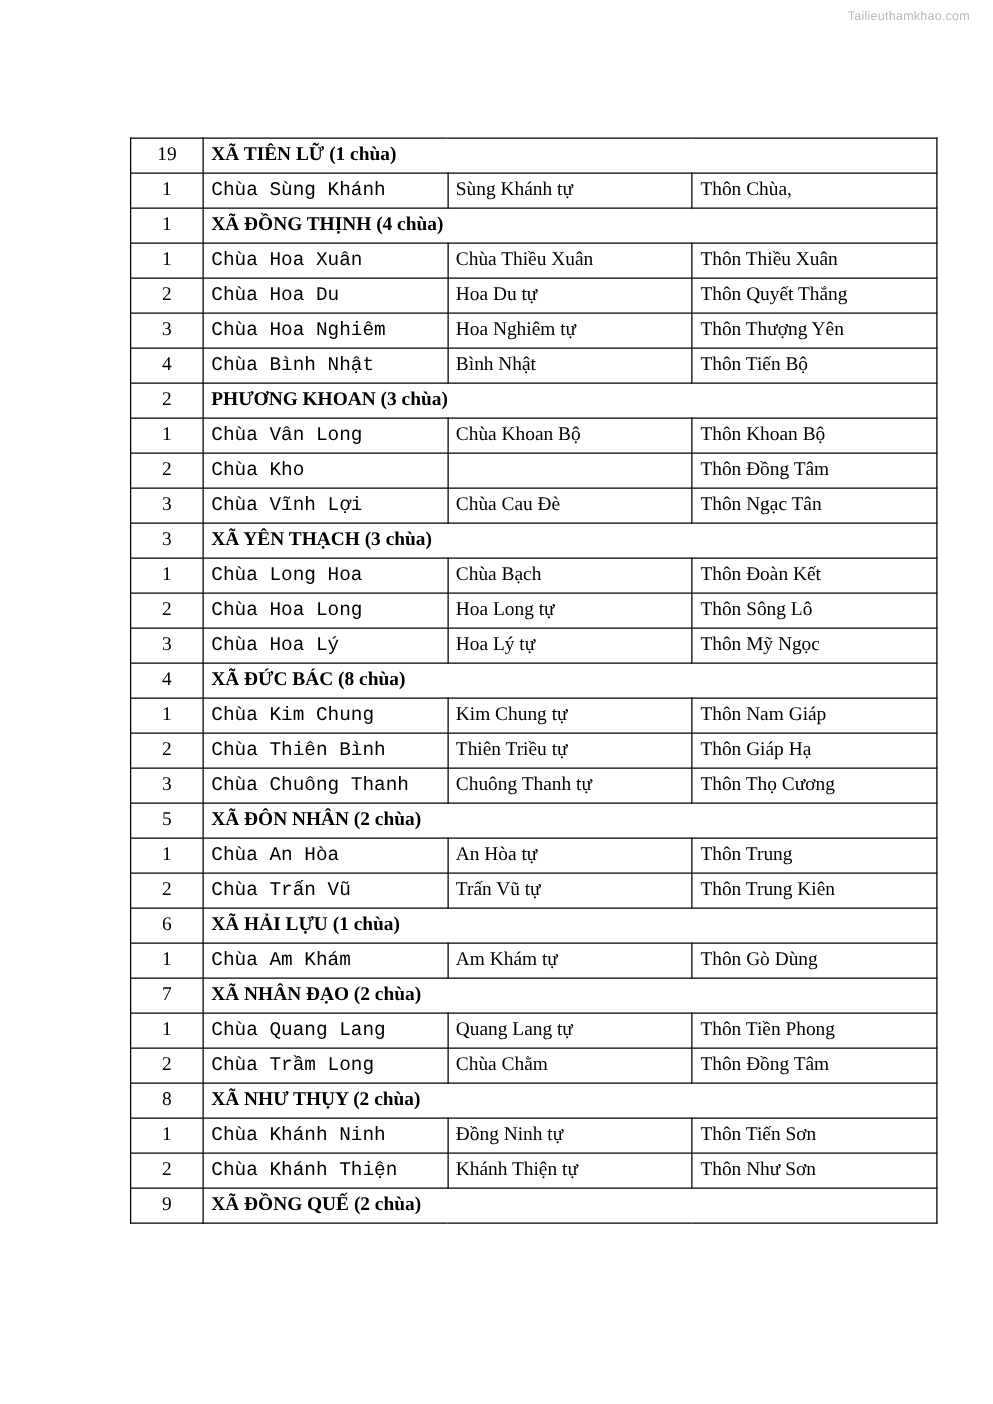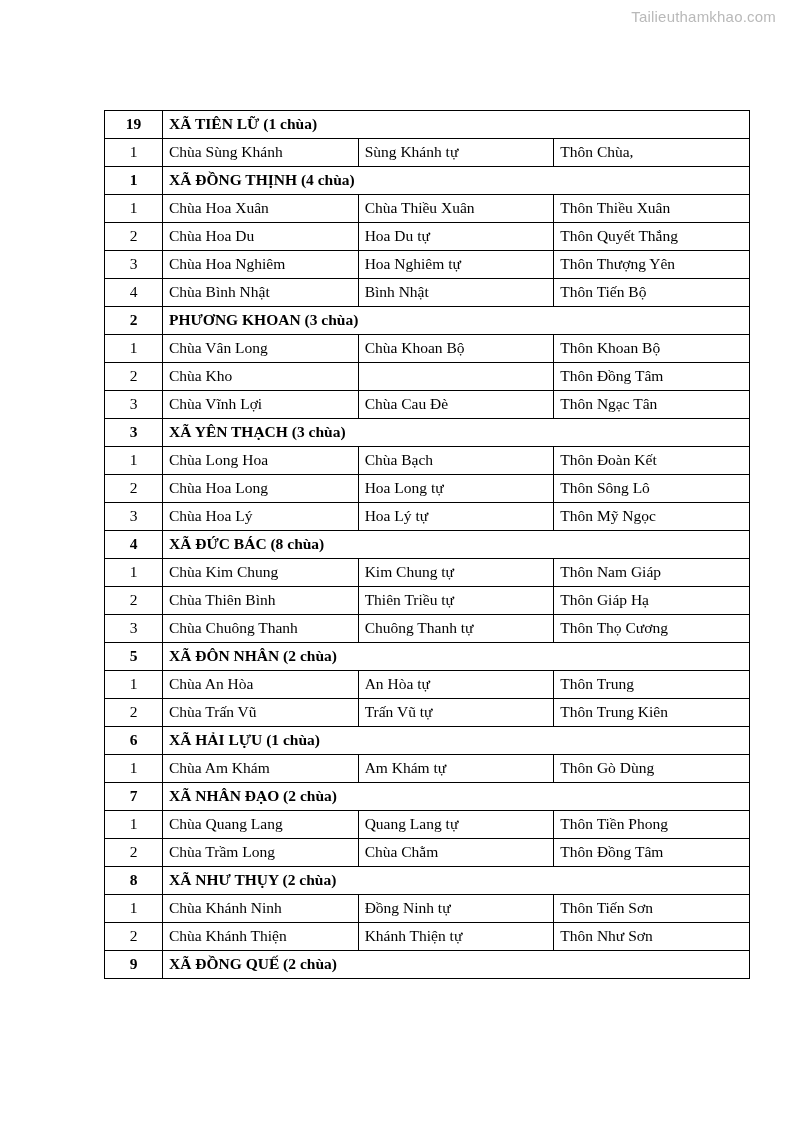--- a/index.html
+++ b/index.html
@@ -13,21 +13,21 @@
     font-family: "Liberation Serif", serif;
     color: #000000;
     position: relative;
     overflow: hidden;
   }
   .watermark {
     position: absolute;
     top: 8px;
     right: 18px;
     font-family: "Liberation Sans", sans-serif;
-    font-size: 15px;
+    font-size: 10px;
     color: #b9b9b9;
     letter-spacing: 0.2px;
   }
   .page {
     position: absolute;
     top: 110px;
     left: 104px;
     width: 646px;
   }
   table.doc-table {
@@ -37,28 +37,28 @@
   }
   table.doc-table td {
     border: 1px solid #000000;
     padding: 3px 6px 4px 6px;
     font-size: 15.5px;
     line-height: 1.2;
     vertical-align: middle;
     height: 20px;
   }
   .col-num   { width: 45px; text-align: center; }
-  .col-name  { width: 225px; }
+  .col-name  { width: 225px; font-family: Liberation Mono, monospace; }
   .col-alt   { width: 185px; }
   .col-place { width: 191px; margin-left: 20px; }
   tr.section td {
     font-weight: bold;
   }
   tr.section td.col-num {
-    font-weight: bold;
+    font-weight: normal;
   }
   .merged {
     font-weight: bold;
   }
   td.empty { }
 </style>
 </head>
 <body>
 
 <div class="watermark">Tailieuthamkhao.com</div>

